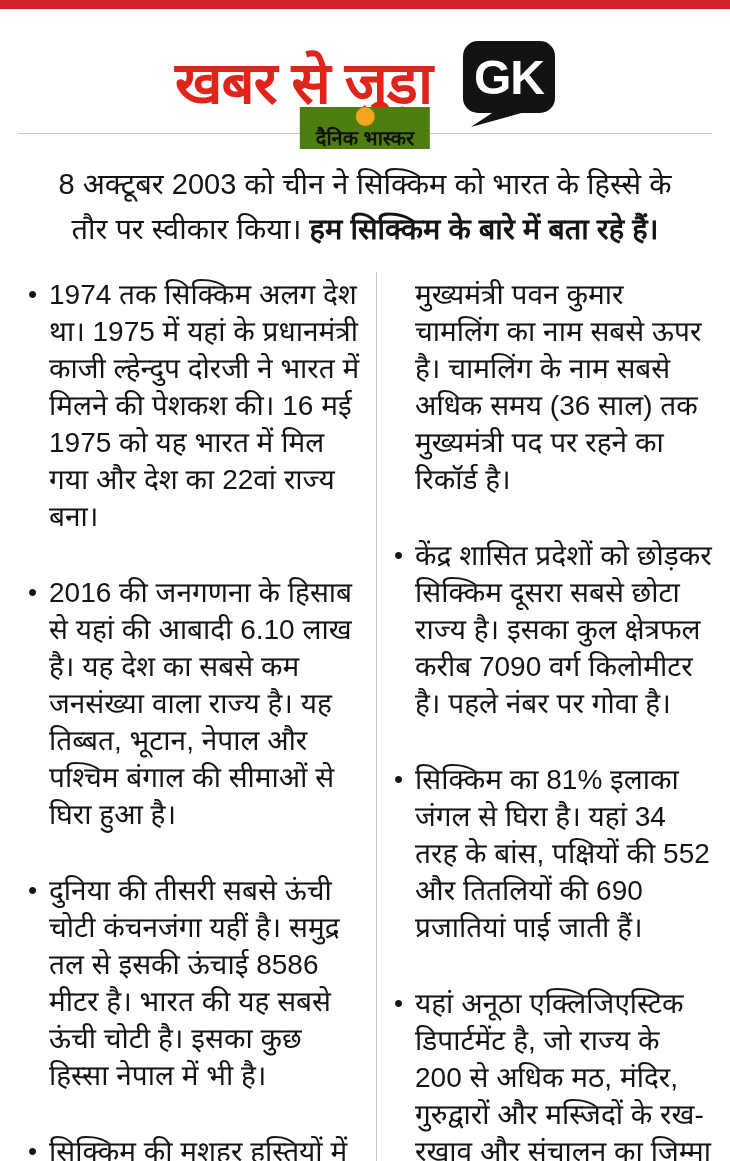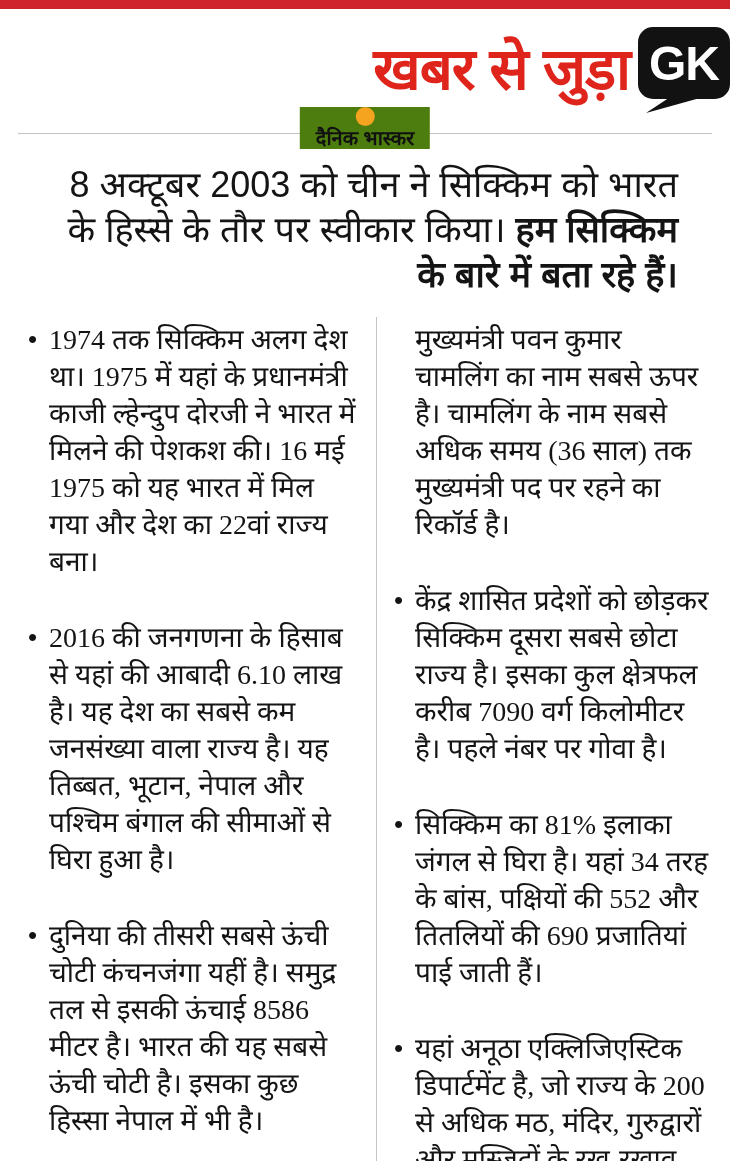--- a/index.html
+++ b/index.html
@@ -15,22 +15,22 @@
   .page{
     width:730px;height:1161px;margin:0 auto;background:#ffffff;
     position:relative;display:flex;flex-direction:column;overflow:hidden;
     color:var(--ink);
   }
   .top-bar{height:9px;background:var(--red-bar);flex:none;}
 
   
   .header{flex:none;text-align:center;}
   .title-row{
-    display:flex;align-items:flex-start;justify-content:flex-end;
-    gap:8px;padding-top:14px;height:96px;
+    display:flex;align-items:flex-start;justify-content:center;
+    gap:31px;padding-top:28px;height:96px;
   }
   .main-title{
     color:var(--red-title);font-size:58px;font-weight:bold;
     line-height:92px;letter-spacing:-1px;
   }
   .gk-badge{
     position:relative;margin-top:4px;width:92px;height:72px;background:#121212;
     border-radius:15px;display:flex;align-items:center;justify-content:center;
     flex:none;
   }
@@ -45,21 +45,21 @@
   .brand-line{position:absolute;left:18px;right:18px;top:26px;border-top:1px solid var(--rule);}
   .brand{
     position:absolute;left:50%;top:0;transform:translateX(-50%);
     background:#4d7c0f;padding:0 16px;text-align:center;
   }
   .brand-dot{width:19px;height:19px;border-radius:50%;background:var(--orange);margin:0 auto 1px;}
   .brand-name{font-size:20px;font-weight:bold;color:#111;white-space:nowrap;line-height:22px;}
 
   
   .intro{
-    flex:none;text-align:right;font-size:36px;line-height:45px;
+    flex:none;text-align:center;font-size:29px;line-height:45px;
     padding:9px 52px 0;color:var(--ink);
   }
   .intro b{font-weight:bold;}
 
   
   .body{
     flex:1;display:flex;align-items:stretch;
     margin-top:20px;
   }
   .col{padding-top:4px;}
@@ -67,21 +67,21 @@
     width:377px;flex:none;border-right:1px solid var(--rule);
     padding-left:28px;padding-right:16px;
   }
   .col-right{flex:1;padding-left:17px;padding-right:18px;}
   .fact{
     display:flex;font-size:28px;line-height:37px;margin-bottom:39px;
   }
   .fact .bullet{
     flex:none;width:21px;font-size:26px;line-height:37px;color:var(--ink);
   }
-  .fact .fact-text{flex:1;font-family:Liberation Serif, serif;}
+  .fact .fact-text{flex:1;}
 </style>
 </head>
 <body>
 
 <div class="page">
 
   <div class="top-bar"></div>
 
   <div class="header">
     <div class="title-row">

